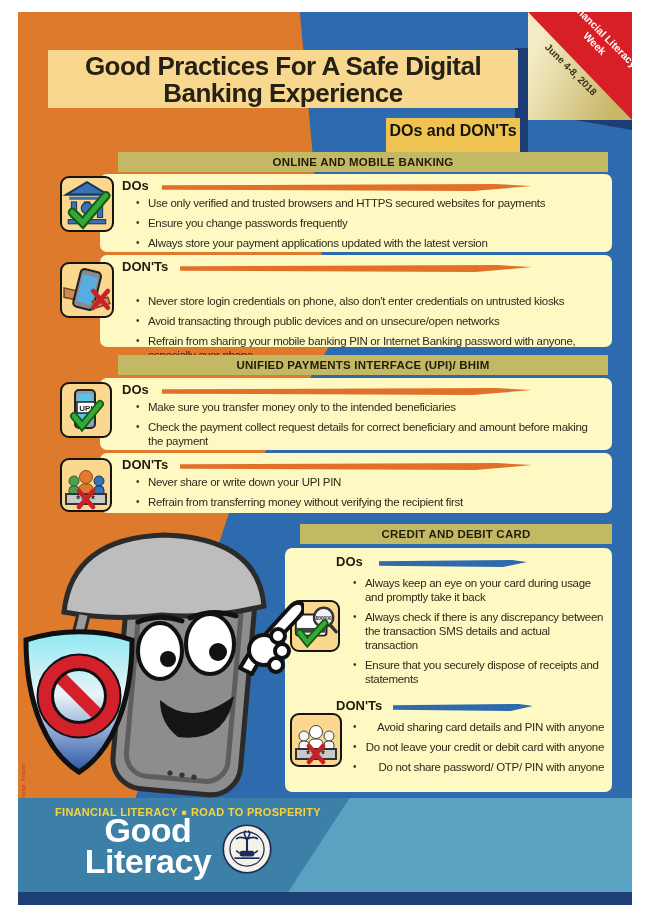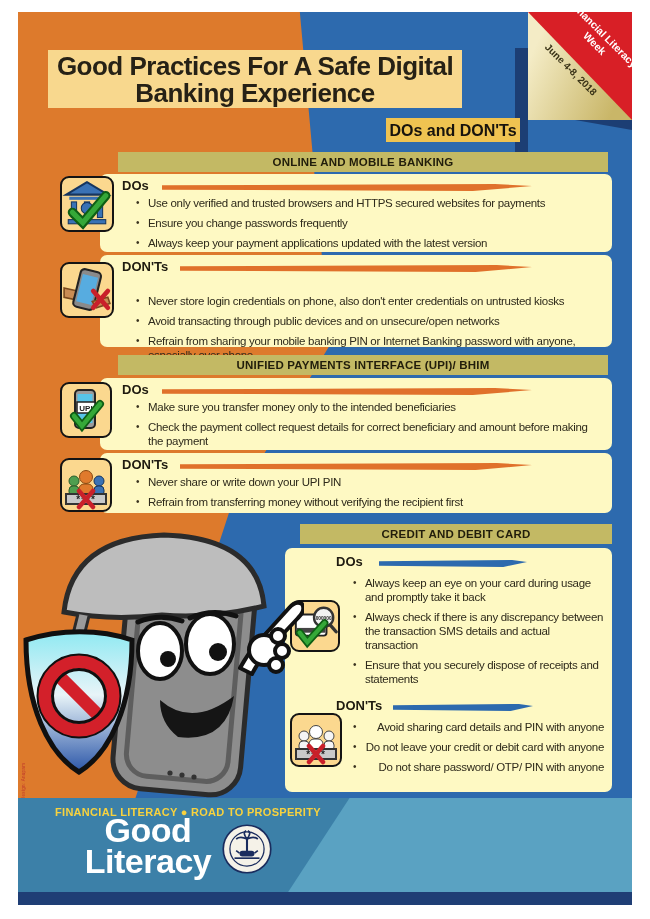--- a/index.html
+++ b/index.html
@@ -8,22 +8,22 @@
   .bg-blue{position:absolute;inset:0;background:#2D6AAE;
     clip-path:polygon(45.9% 0,100% 0,100% 100%,8% 100%,19% 88.3%,34.5% 55.8%,50.8% 37.3%);}
   .navy-strip{position:absolute;left:497px;top:36px;width:13px;height:106px;background:#1C3E74;}
   .navy-shadow{position:absolute;left:540px;top:105px;width:74px;height:13px;background:#1C3E74;clip-path:polygon(0 0,100% 0,100% 100%);}
   
   .ribbon{position:absolute;left:510px;top:0;width:104px;height:108px;background:#D81F26;}
   .ribbon .fold{position:absolute;inset:0;background:linear-gradient(115deg,#F4ECC6 15%,#C9B668 85%);clip-path:polygon(0 0,100% 100%,0 100%);}
   .ribbon .rtext{position:absolute;left:16px;top:14px;width:110px;transform:rotate(45deg);text-align:center;color:#fff;font-weight:bold;font-size:10.5px;line-height:1.25;}
   .ribbon .rdate{position:absolute;left:-12px;top:52px;width:110px;transform:rotate(45deg);text-align:center;color:#3A3317;font-weight:bold;font-size:10px;}
   
-  .banner{position:absolute;left:30px;top:38px;width:414px;height:58px;background:#F8D88E;text-align:center;color:#262116;font-weight:bold;font-size:26px;line-height:27px;padding-top:3px;box-sizing:border-box;letter-spacing:-0.5px;}
-  .badge{position:absolute;left:368px;top:106px;width:134px;height:24px;background:#EFC351;color:#17130D;font-weight:bold;font-size:16px;text-align:center;line-height:26px;}
+  .banner{position:absolute;left:30px;top:38px;width:470px;height:58px;background:#F8D88E;text-align:center;color:#262116;font-weight:bold;font-size:26px;line-height:27px;padding-top:3px;box-sizing:border-box;letter-spacing:-0.5px;}
+  .badge{position:absolute;left:368px;top:106px;width:134px;height:34px;background:#EFC351;color:#17130D;font-weight:bold;font-size:16px;text-align:center;line-height:26px;}
   
   .sec-header{position:absolute;height:20px;background:#C3B964;color:#211D0B;font-weight:bold;font-size:11.5px;text-align:center;line-height:20px;letter-spacing:0.2px;}
   .panel{position:absolute;background:#fef9c3;border-radius:7px;}
   .dolabel{position:absolute;left:22px;top:4px;font-weight:bold;font-size:13px;color:#1F1B10;}
   .swoosh{position:absolute;top:10px;height:7px;background:#E0712B;clip-path:polygon(0 18%,90% 0,100% 30%,84% 100%,0 82%);}
   .swoosh.blue{background:#2D6AAE;}
   ul.bullets{position:absolute;left:34px;right:8px;margin:0;padding:0;list-style:none;}
   ul.bullets li{position:relative;padding-left:14px;margin-bottom:6px;font-size:11.5px;line-height:14px;letter-spacing:-0.3px;color:#2E2A1B;}
   ul.bullets li::before{content:"\2022";position:absolute;left:2px;top:0;font-size:10px;color:#3B3420;}
   
@@ -70,21 +70,21 @@
   </div>
   <div class="badge z3">DOs and DON'Ts</div>
 
   <div class="sec-header z4" style="left:100px;top:140px;width:490px;">ONLINE AND MOBILE BANKING</div>
   <div class="panel z4" style="left:82px;top:162px;width:512px;height:78px;">
     <div class="dolabel">DOs</div>
     <div class="swoosh" style="left:62px;width:370px;"></div>
     <ul class="bullets" style="top:22px;">
       <li>Use only verified and trusted browsers and HTTPS secured websites for payments</li>
       <li>Ensure you change passwords frequently</li>
-      <li>Always keep your payment applications updated with the latest version</li>
+      <li>Always store your payment applications updated with the latest version</li>
     </ul>
   </div>
   <div class="panel z4" style="left:82px;top:243px;width:512px;height:92px;">
     <div class="dolabel">DON'Ts</div>
     <div class="swoosh" style="left:80px;width:352px;"></div>
     <ul class="bullets" style="top:39px;">
       <li>Never store login credentials on phone, also don't enter credentials on untrusted kiosks</li>
       <li>Avoid transacting through public devices and on unsecure/open networks</li>
       <li>Refrain from sharing your mobile banking PIN or Internet Banking password with anyone, especially over phone</li>
     </ul>

